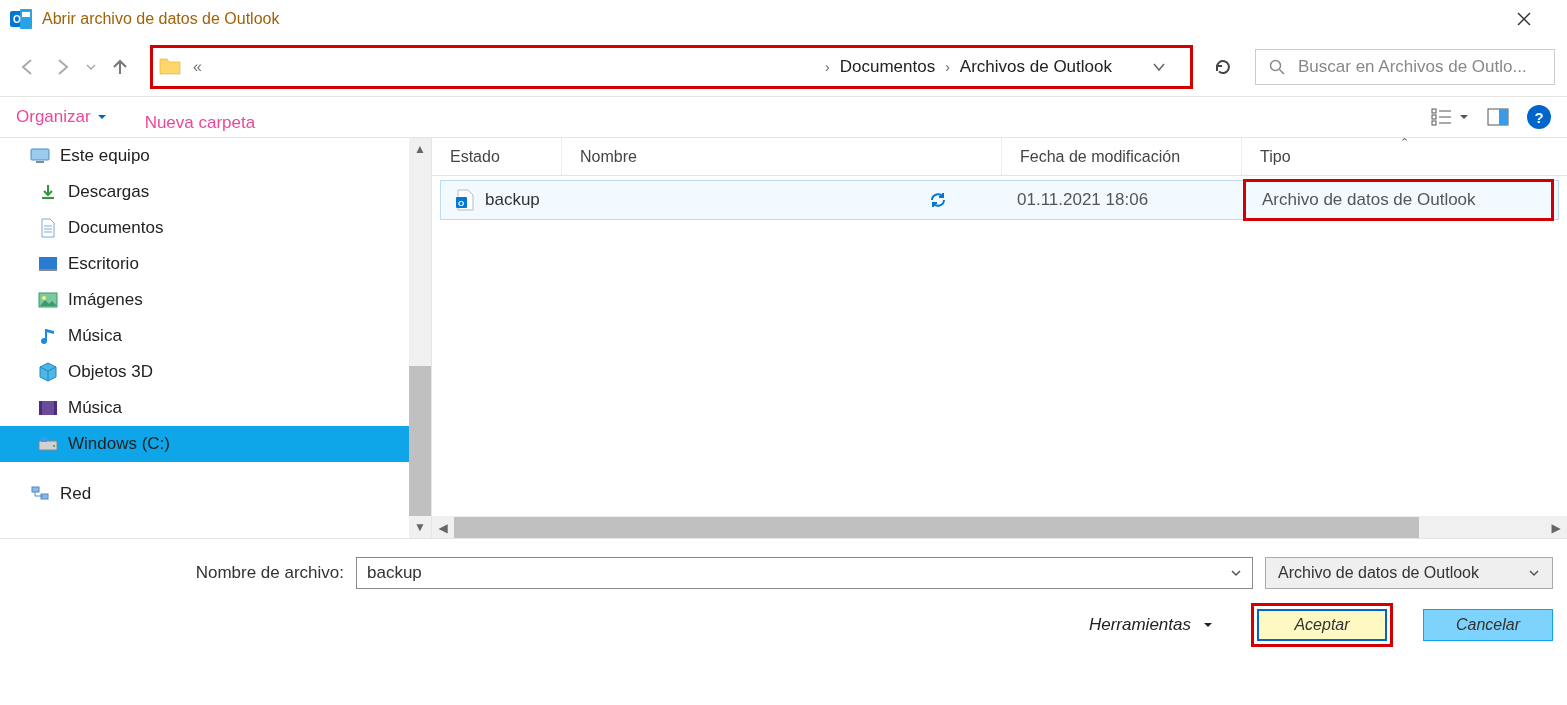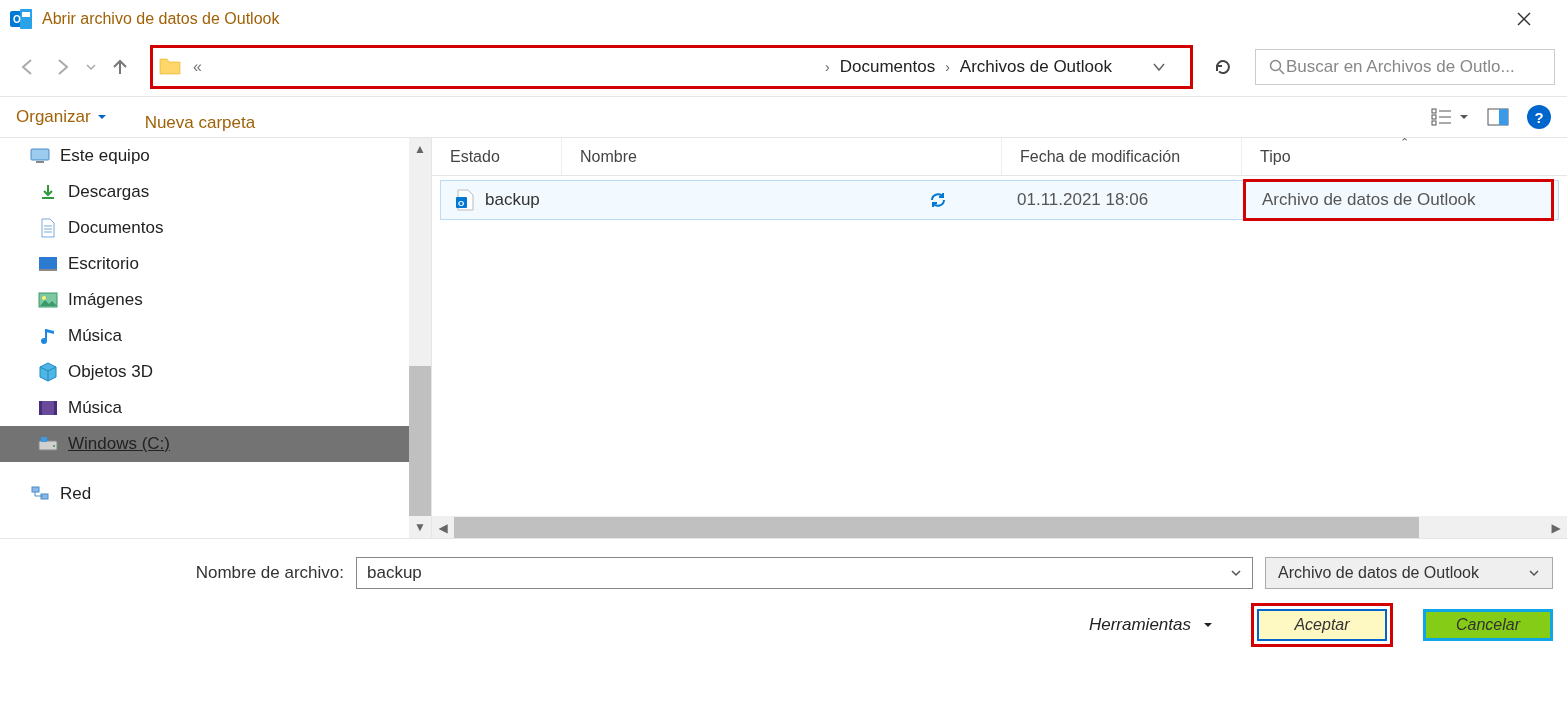--- a/index.html
+++ b/index.html
@@ -12,33 +12,33 @@
   .navbtn { width:28px; height:32px; display:flex; align-items:center; justify-content:center; color:#888;}
   .addressbar { flex:1; height:44px; border:3px solid #d20000; display:flex; align-items:center; background:#fff; padding:0 6px; margin:0 6px 0 10px;}
   .addr-folder-icn { width:22px; height:22px; margin-right:10px;}
   .addr-chevrons { color:#777; font-size:15px; margin-right:6px;}
   .addr-chevrons.large { font-size:16px; letter-spacing:-3px; margin-left:2px; margin-right:2px;}
   .addr-spacer { flex:1; }
   .addr-crumb { color:#222; font-size:17px; padding:0 10px;}
   .addr-sep { color:#666; font-size:14px;}
   .addr-drop { color:#666; font-size:13px; padding:0 18px 0 30px;}
   .refresh { width:36px; height:36px; display:flex; align-items:center; justify-content:center; color:#444; font-size:20px;}
-  .searchbox { width:300px; height:36px; border:1px solid #ccc; display:flex; align-items:center; padding:0 12px; color:#888; font-size:17px; margin-left:8px; overflow:hidden; white-space:nowrap;}
+  .searchbox { width:300px; height:36px; border:1px solid #ccc; display:flex; align-items:center; padding:0 12px; color:#888; font-size:17px; gap:12px; margin-left:8px; overflow:hidden; white-space:nowrap;}
   .toolbar { height:42px; display:flex; align-items:center; border-top:1px solid #e5e5e5; border-bottom:1px solid #e5e5e5; padding:0 16px;}
-  .tb-link { color:#a16207; font-size:17px; display:flex; align-items:center; gap:6px; cursor:pointer;}
+  .tb-link { color:#ec4899; font-size:17px; display:flex; align-items:center; gap:6px; cursor:pointer;}
   .tb-link.newfolder { margin-left:38px;margin-top:12px;}
   .tb-spacer { flex:1;}
   .tb-view { display:flex; align-items:center; gap:6px; color:#555; margin-right:18px;}
   .tb-help { width:24px; height:24px; border-radius:50%; background:#0066cc; color:#fff; display:flex; align-items:center; justify-content:center; font-weight:bold; font-size:15px;}
   .bodyarea { display:flex; height:400px; }
   .tree { width:432px; position:relative; border-right:1px solid #e5e5e5;}
   .tree-inner { overflow:hidden; height:100%; width:100%; }
   .tree-item { height:36px; display:flex; align-items:center; padding-left:38px; font-size:17px; gap:10px; cursor:pointer; color:#222;}
   .tree-item.root { padding-left:30px; font-weight:500;}
-  .tree-item.selected { background:#737373;text-decoration:underline; }
+  .tree-item.selected { background:#0ea5e9; }
   .tree-icon { width:20px; height:20px; display:flex; align-items:center; justify-content:center; }
   .tree-scroll { position:absolute; right:0; top:0; width:22px; height:100%; background:#f0f0f0; display:flex; flex-direction:column; align-items:center;}
   .tree-scroll .arrow { height:22px; display:flex; align-items:center; justify-content:center; width:100%; color:#666; font-size:12px;}
   .tree-scroll .thumb { width:100%; background:#c0c0c0; flex:0 0 auto;}
   .tree-scroll .track { flex:1; }
   .filelist { flex:1; display:flex; flex-direction:column; position:relative;}
   .cols { height:38px; display:flex; align-items:center; border-bottom:1px solid #e5e5e5; font-size:16px; color:#444;}
   .col { padding:0 18px; height:100%; display:flex; align-items:center; border-right:1px solid #eee; position:relative;}
   .col.name { width:440px;}
   .col.state { width:130px;}
@@ -59,21 +59,21 @@
   .bottom { border-top:1px solid #e5e5e5; padding:18px 14px 12px 14px; background:#fff;}
   .row-field { display:flex; align-items:center; gap:12px; margin-bottom:14px;}
   .row-field .lbl { width:330px; text-align:right; font-size:17px; color:#333;}
   .row-field .input { flex:1; height:32px; border:1px solid #888; display:flex; align-items:center; padding:0 10px; font-size:17px; background:#fff;}
   .row-field .input .drop { margin-left:auto; color:#555; font-size:12px;}
   .row-field .combo { width:288px; height:32px; border:1px solid #aaa; background:#efefef; display:flex; align-items:center; padding:0 12px; font-size:16px; color:#333;}
   .row-field .combo .drop { margin-left:auto; color:#555; font-size:12px;}
   .row-buttons { display:flex; align-items:center; justify-content:flex-end; gap:30px;font-style:italic; }
   .tools { font-size:17px; color:#222; display:flex; align-items:center; gap:12px; margin-right:8px;}
   .accept-wrap { border:3px solid #d20000; padding:3px;}
-  .btn { width:130px; height:32px; border:3px solid #0ea5e9; background:#84cc16; display:flex; align-items:center; justify-content:center; font-size:16px; cursor:pointer;}
+  .btn { width:130px; height:32px; border:1px solid #0ea5e9; background:#7dd3fc; display:flex; align-items:center; justify-content:center; font-size:16px; cursor:pointer;}
   .btn.primary { border:2px solid #0066cc; background:#fef9c3;}
   svg { display:block; }
 </style>
 </head>
 <body>
 
 <div class="titlebar">
   <span class="app-icn">
     <svg width="22" height="22" viewBox="0 0 22 22">
         <rect x="0" y="3" width="14" height="16" rx="2" fill="#0078d4"></rect>

